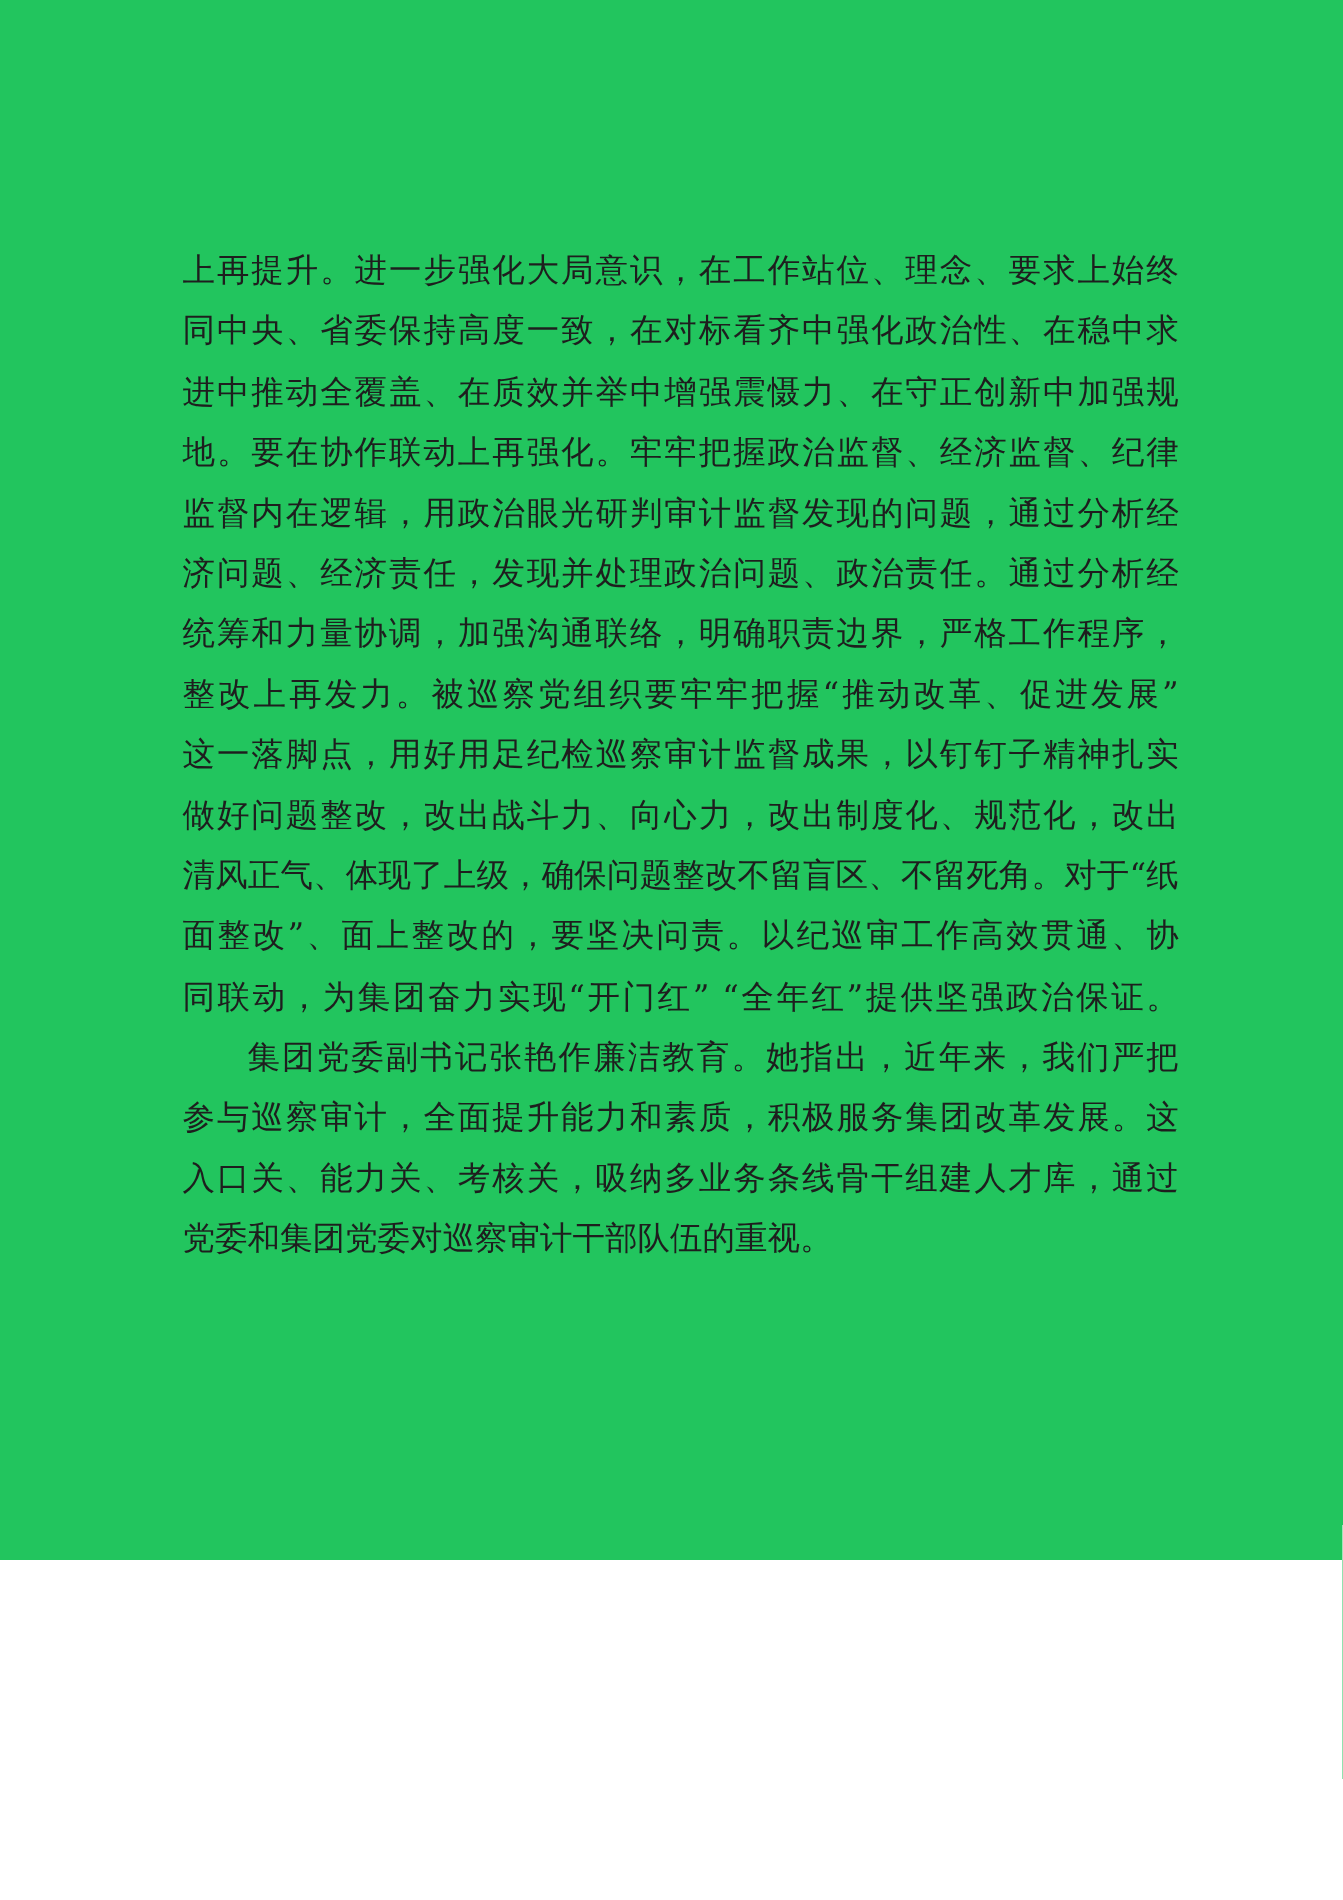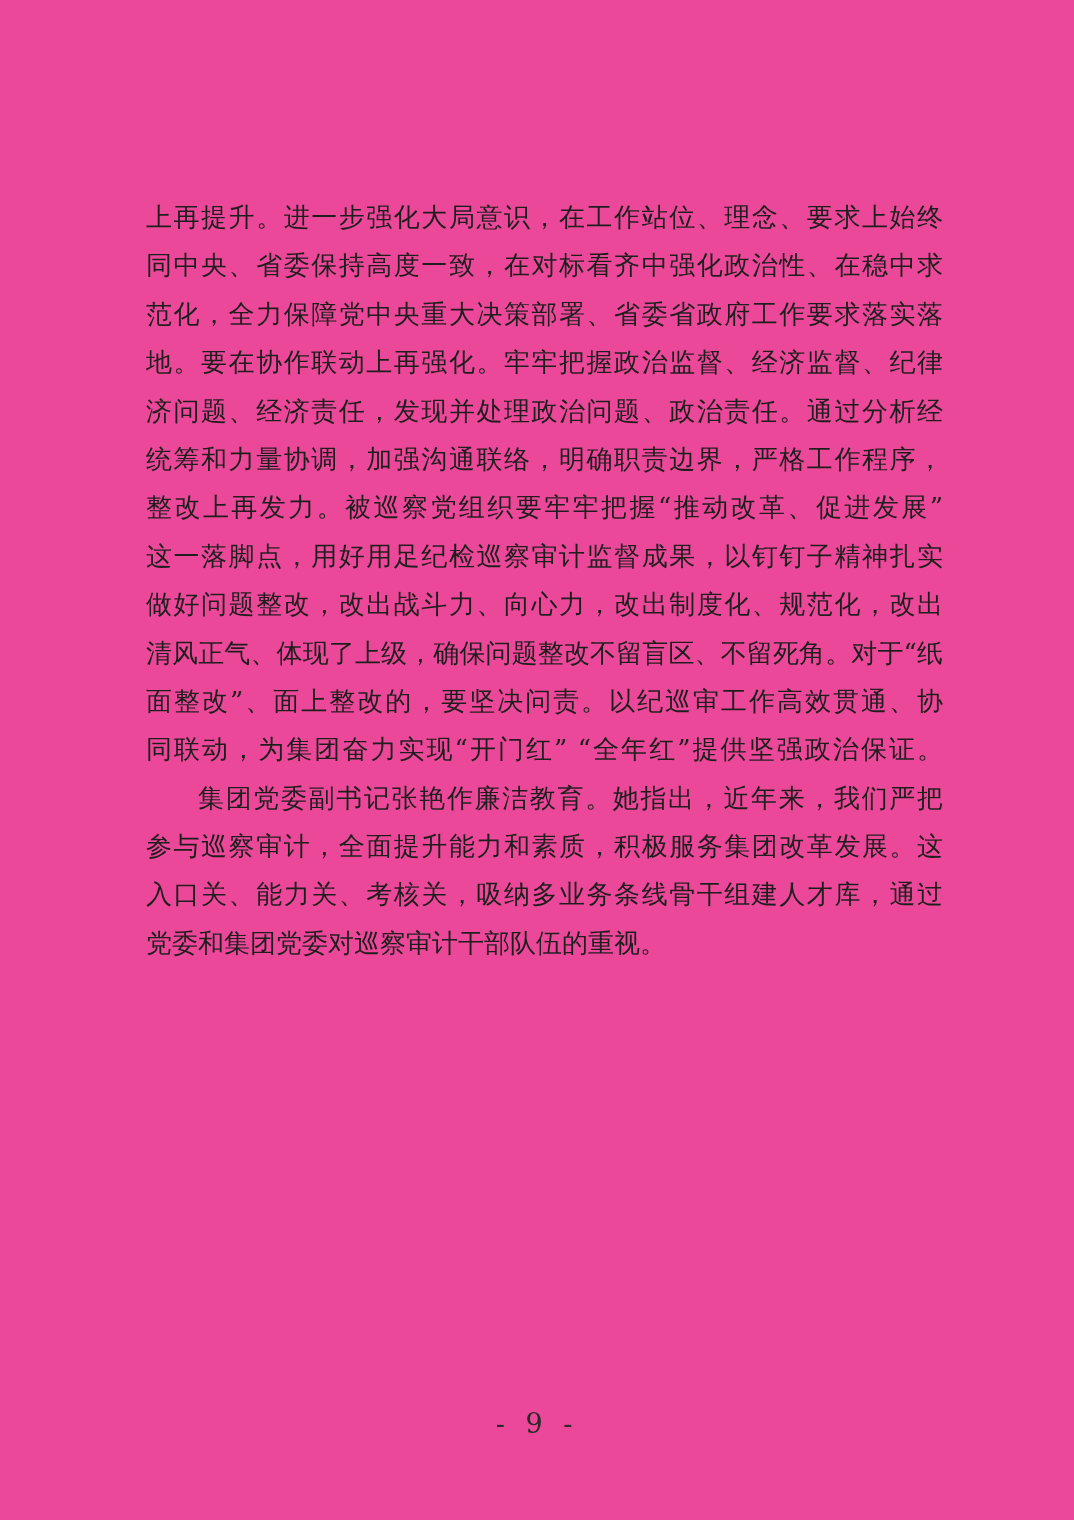--- a/index.html
+++ b/index.html
@@ -1,21 +1,21 @@
 <!DOCTYPE html>
 <html><head>
 <meta charset="utf-8">
 <style>
   * { margin: 0; padding: 0; box-sizing: border-box; }
   html, body { background: #ffffff; }
   .page {
     position: relative;
     width: 1074px;
-    height: 1520px;
-    background: #ec4899;
+    height: 1248px;
+    background: #22c55e;
     overflow: hidden;
     font-family: "DejaVu Serif", "Liberation Serif", serif;
   }
   .text-block {
     position: absolute;
     left: 146px;
     top: 193px;
     width: 797px;
   }
   .line {
@@ -46,22 +46,23 @@
     font-family: "DejaVu Serif", "Liberation Serif", serif;
   }
 </style>
 </head>
 <body>
 
 <div class="page">
   <div class="text-block">
     <div class="line">上再提升。进一步强化大局意识，在工作站位、理念、要求上始终</div>
     <div class="line">同中央、省委保持高度一致，在对标看齐中强化政治性、在稳中求</div>
-    <div class="line">范化，全力保障党中央重大决策部署、省委省政府工作要求落实落</div>
+    <div class="line">进中推动全覆盖、在质效并举中增强震慑力、在守正创新中加强规</div>
     <div class="line">地。要在协作联动上再强化。牢牢把握政治监督、经济监督、纪律</div>
+    <div class="line">监督内在逻辑，用政治眼光研判审计监督发现的问题，通过分析经</div>
     <div class="line">济问题、经济责任，发现并处理政治问题、政治责任。通过分析经</div>
     <div class="line">统筹和力量协调，加强沟通联络，明确职责边界，严格工作程序，</div>
     <div class="line">整改上再发力。被巡察党组织要牢牢把握“推动改革、促进发展”</div>
     <div class="line">这一落脚点，用好用足纪检巡察审计监督成果，以钉钉子精神扎实</div>
     <div class="line">做好问题整改，改出战斗力、向心力，改出制度化、规范化，改出</div>
     <div class="line">清风正气、体现了上级，确保问题整改不留盲区、不留死角。对于“纸</div>
     <div class="line">面整改”、面上整改的，要坚决问责。以纪巡审工作高效贯通、协</div>
     <div class="line">同联动，为集团奋力实现“开门红” “全年红”提供坚强政治保证。</div>
     <div class="line indent">集团党委副书记张艳作廉洁教育。她指出，近年来，我们严把</div>
     <div class="line">参与巡察审计，全面提升能力和素质，积极服务集团改革发展。这</div>

